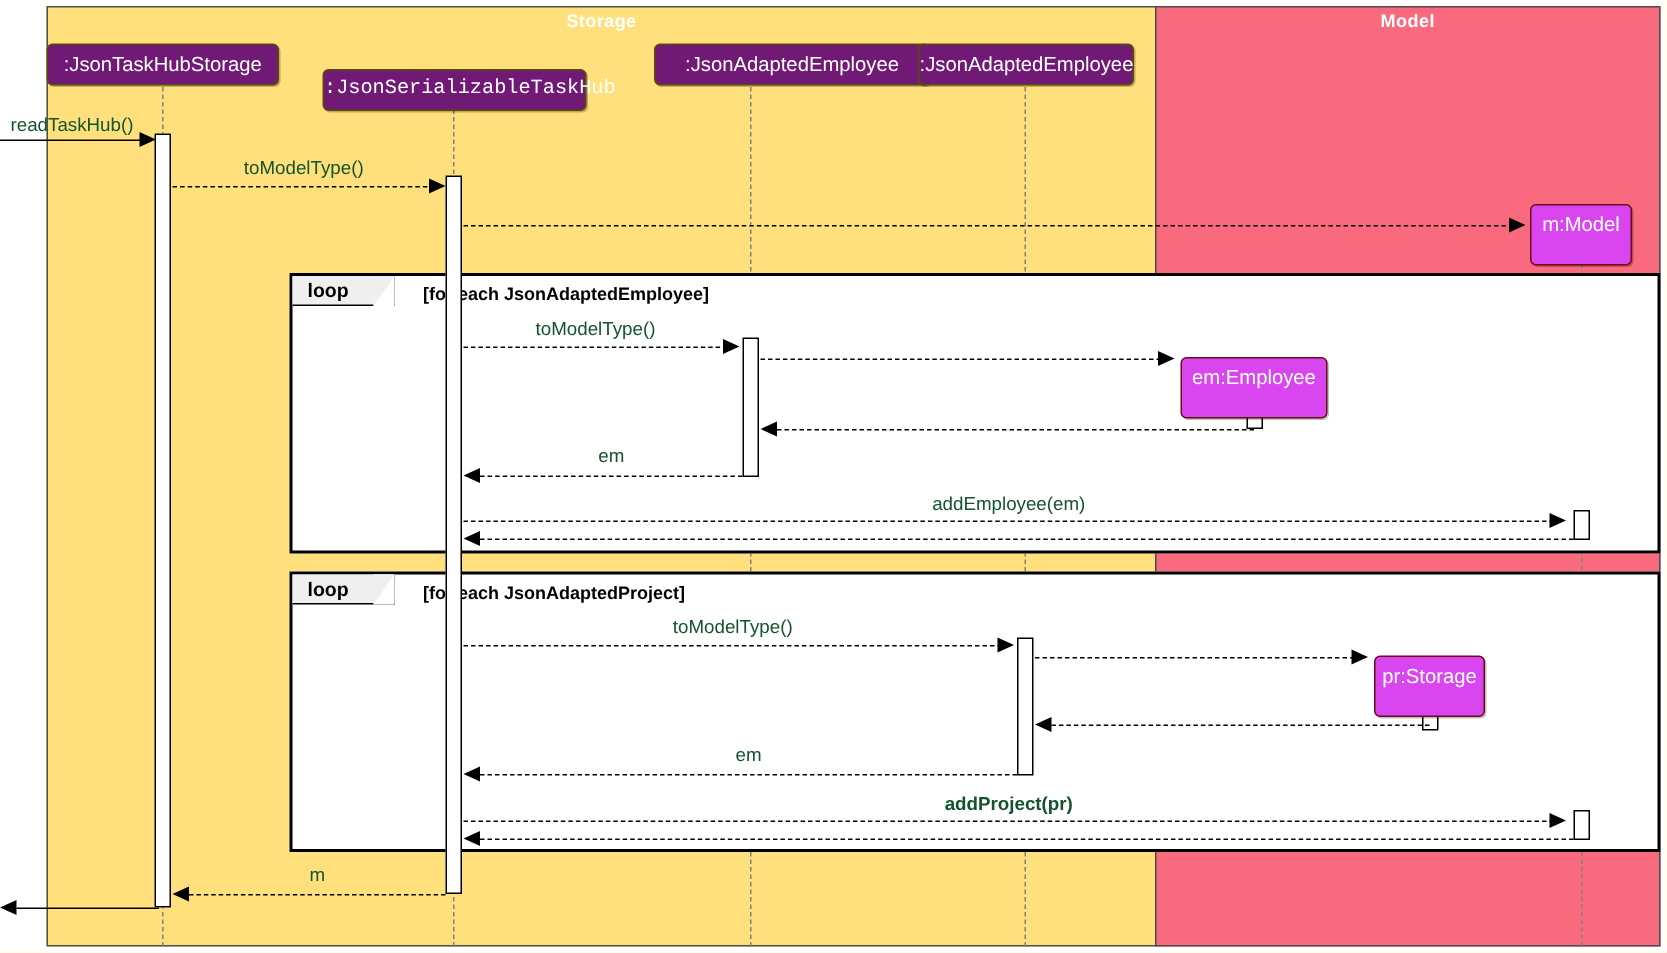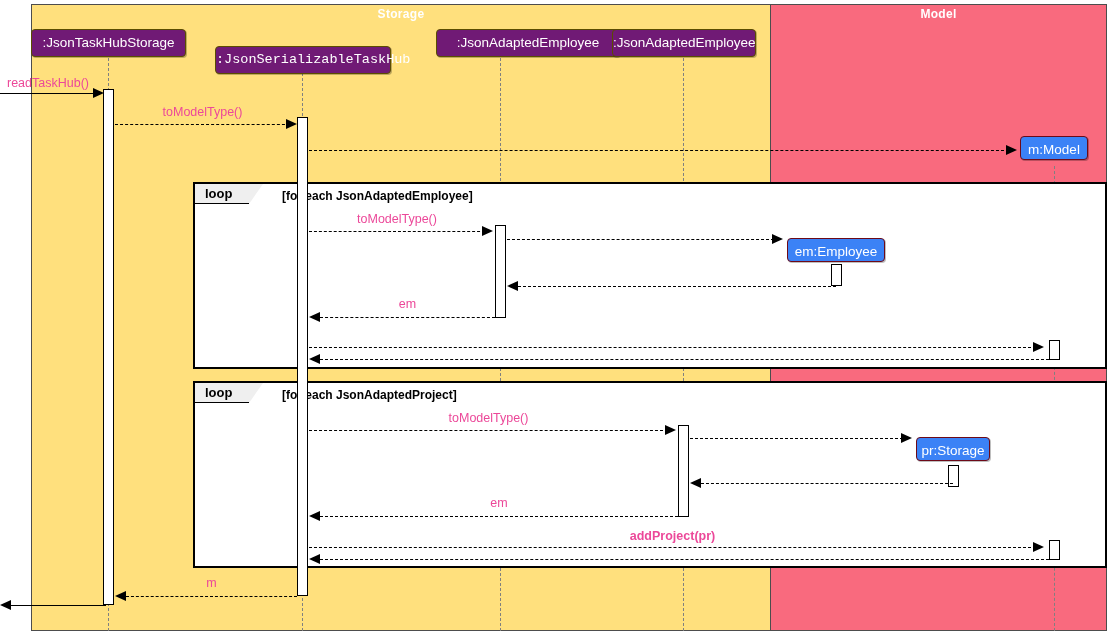--- a/index.html
+++ b/index.html
@@ -40,28 +40,28 @@
     font-size: 13.5px;
     text-align: center;
     line-height: 26px;
     height: 28px;
     white-space: nowrap;
     box-shadow: 1px 1px 0 rgba(0,0,0,.25);
   }
   .created-obj {
     position: absolute;
     box-sizing: border-box;
-    background: #3b82f6;
+    background: #d946ef;
     border: 1px solid #6d0a18;
     border-radius: 4px;
     color: #ffffff;
     font-size: 13.5px;
     text-align: center;
     line-height: 26px;
-    height: 24px;
+    height: 41px;
     white-space: nowrap;
     box-shadow: 1px 1px 0 rgba(0,0,0,.25);
   }
   .lifeline {
     position: absolute;
     width: 0;
     border-left: 1px dashed #808080;
   }
   .activation {
     position: absolute;
@@ -72,21 +72,21 @@
   }
   .msg-line {
     position: absolute;
     height: 0;
     border-top: 1px dashed #000000;
   }
   .msg-line.solid { border-top: 1px solid #000000; }
   .msg-label {
     position: absolute;
     font-size: 12.5px;
-    color: #ec4899;
+    color: #14532d;
     white-space: nowrap;
     text-align: center;
   }
   .arrow-head {
     position: absolute;
     width: 0; height: 0;
   }
   .arrow-right {
     border-top: 5px solid transparent;
     border-bottom: 5px solid transparent;
@@ -230,20 +230,21 @@
 
   <div class="msg-line" style="left:518px; top:286px; width:318px;"></div>
   <div class="arrow-head arrow-left" style="left:507px; top:281px;"></div>
 
   <div class="msg-line" style="left:320px; top:317px; width:175px;"></div>
   <div class="arrow-head arrow-left" style="left:309px; top:312px;"></div>
   <div class="msg-label" style="left:320px; top:297px; width:175px;">em</div>
 
   <div class="msg-line" style="left:309px; top:347px; width:727px;"></div>
   <div class="arrow-head arrow-right" style="left:1033px; top:342px;"></div>
+  <div class="msg-label" style="left:309px; top:329px; width:727px;">addEmployee(em)</div>
 
   <div class="msg-line" style="left:320px; top:359px; width:729px;"></div>
   <div class="arrow-head arrow-left" style="left:309px; top:354px;"></div>
 
   <div class="msg-line" style="left:309px; top:430px; width:359px;"></div>
   <div class="arrow-head arrow-right" style="left:665px; top:425px;"></div>
   <div class="msg-label" style="left:309px; top:411px; width:359px;">toModelType()</div>
 
   <div class="msg-line" style="left:690px; top:438px; width:213px;"></div>
   <div class="arrow-head arrow-right" style="left:901px; top:433px;"></div>

